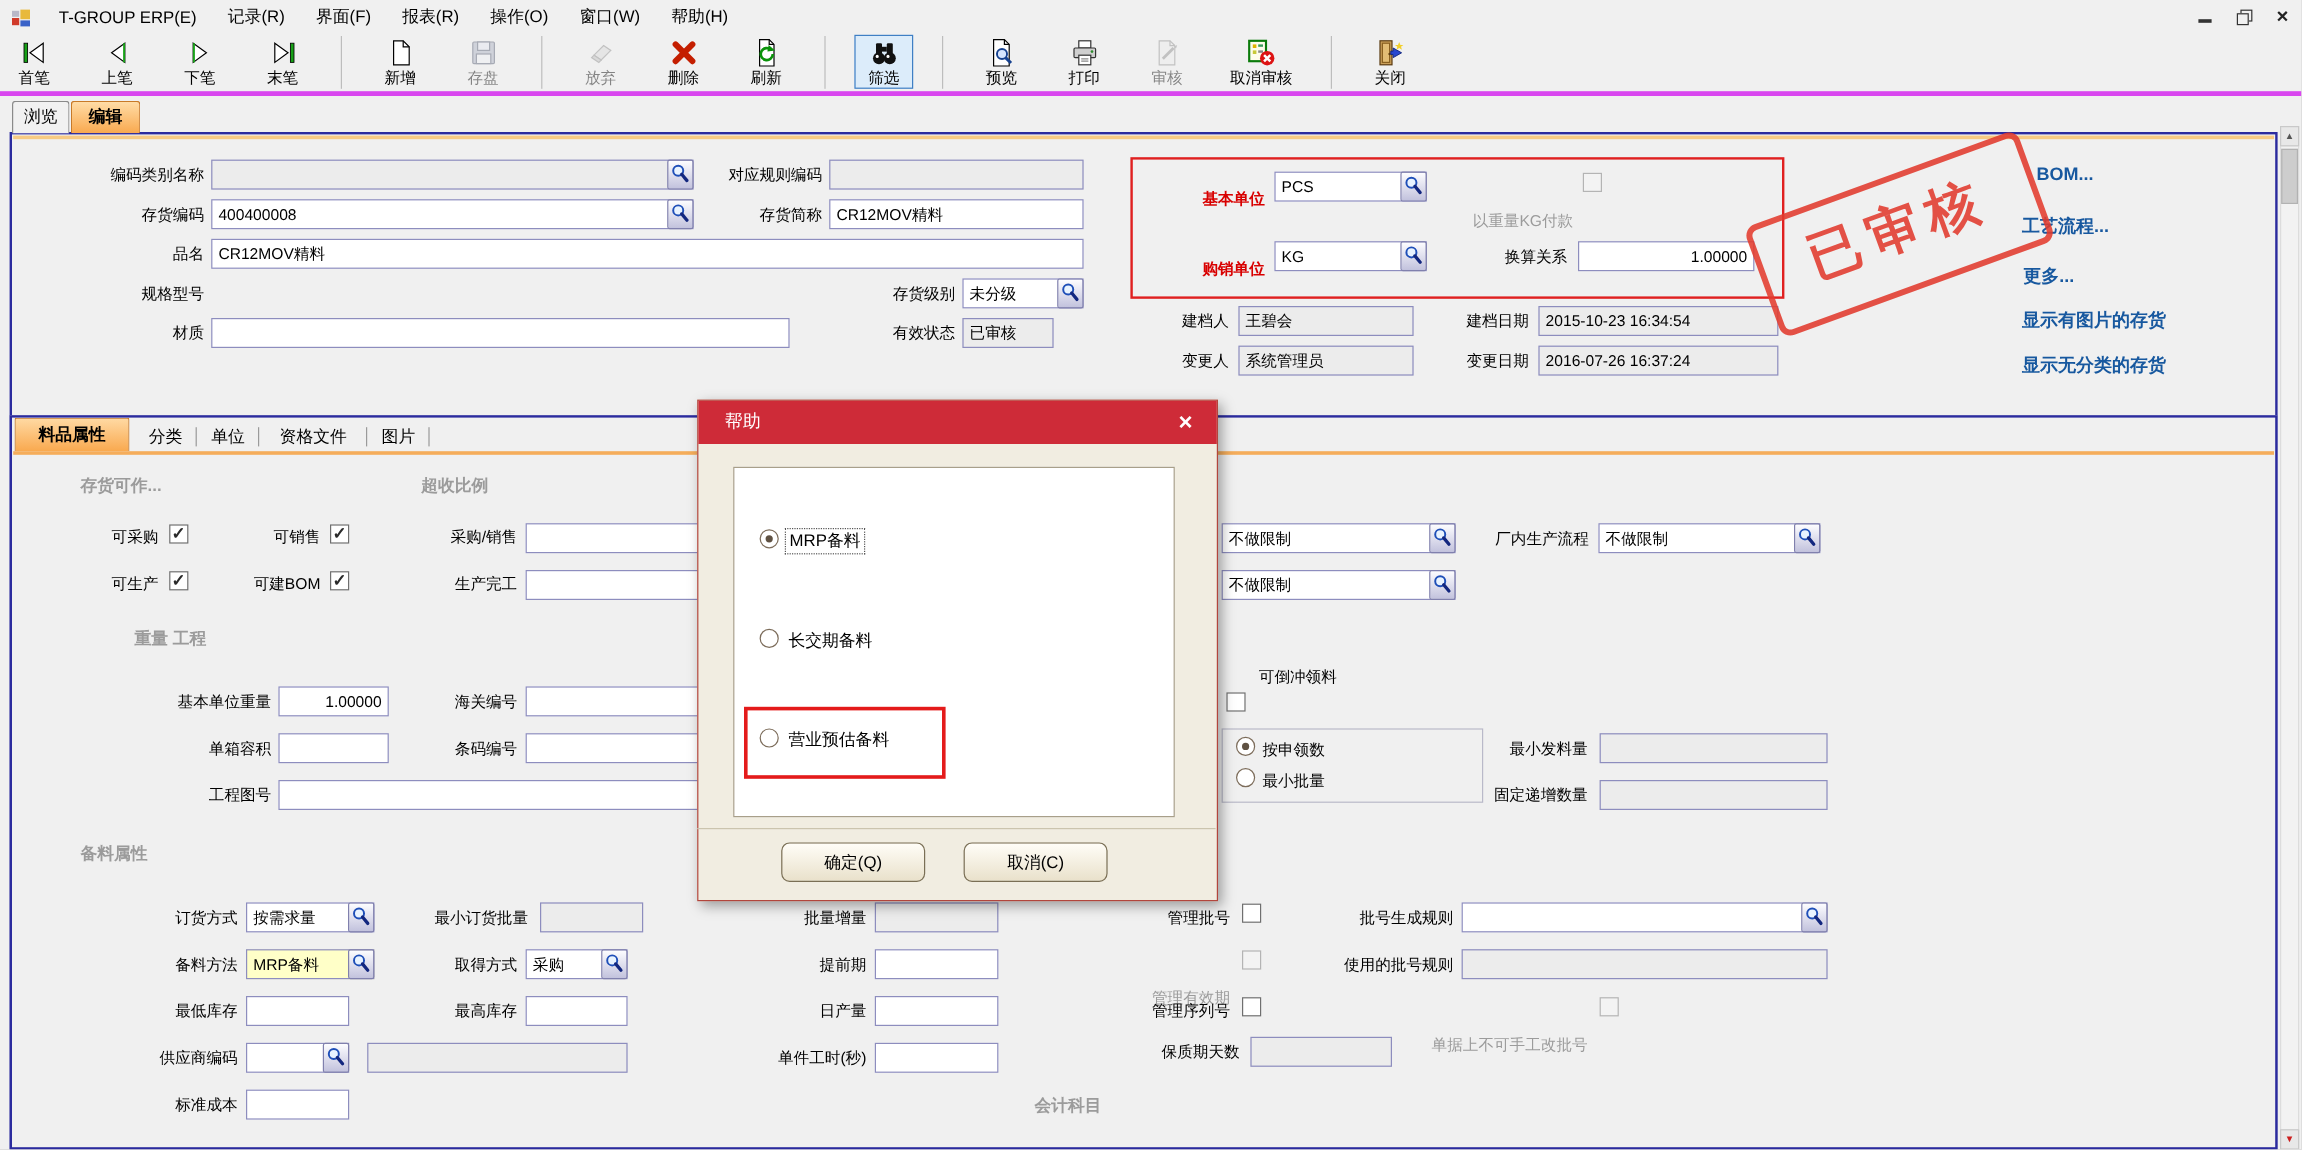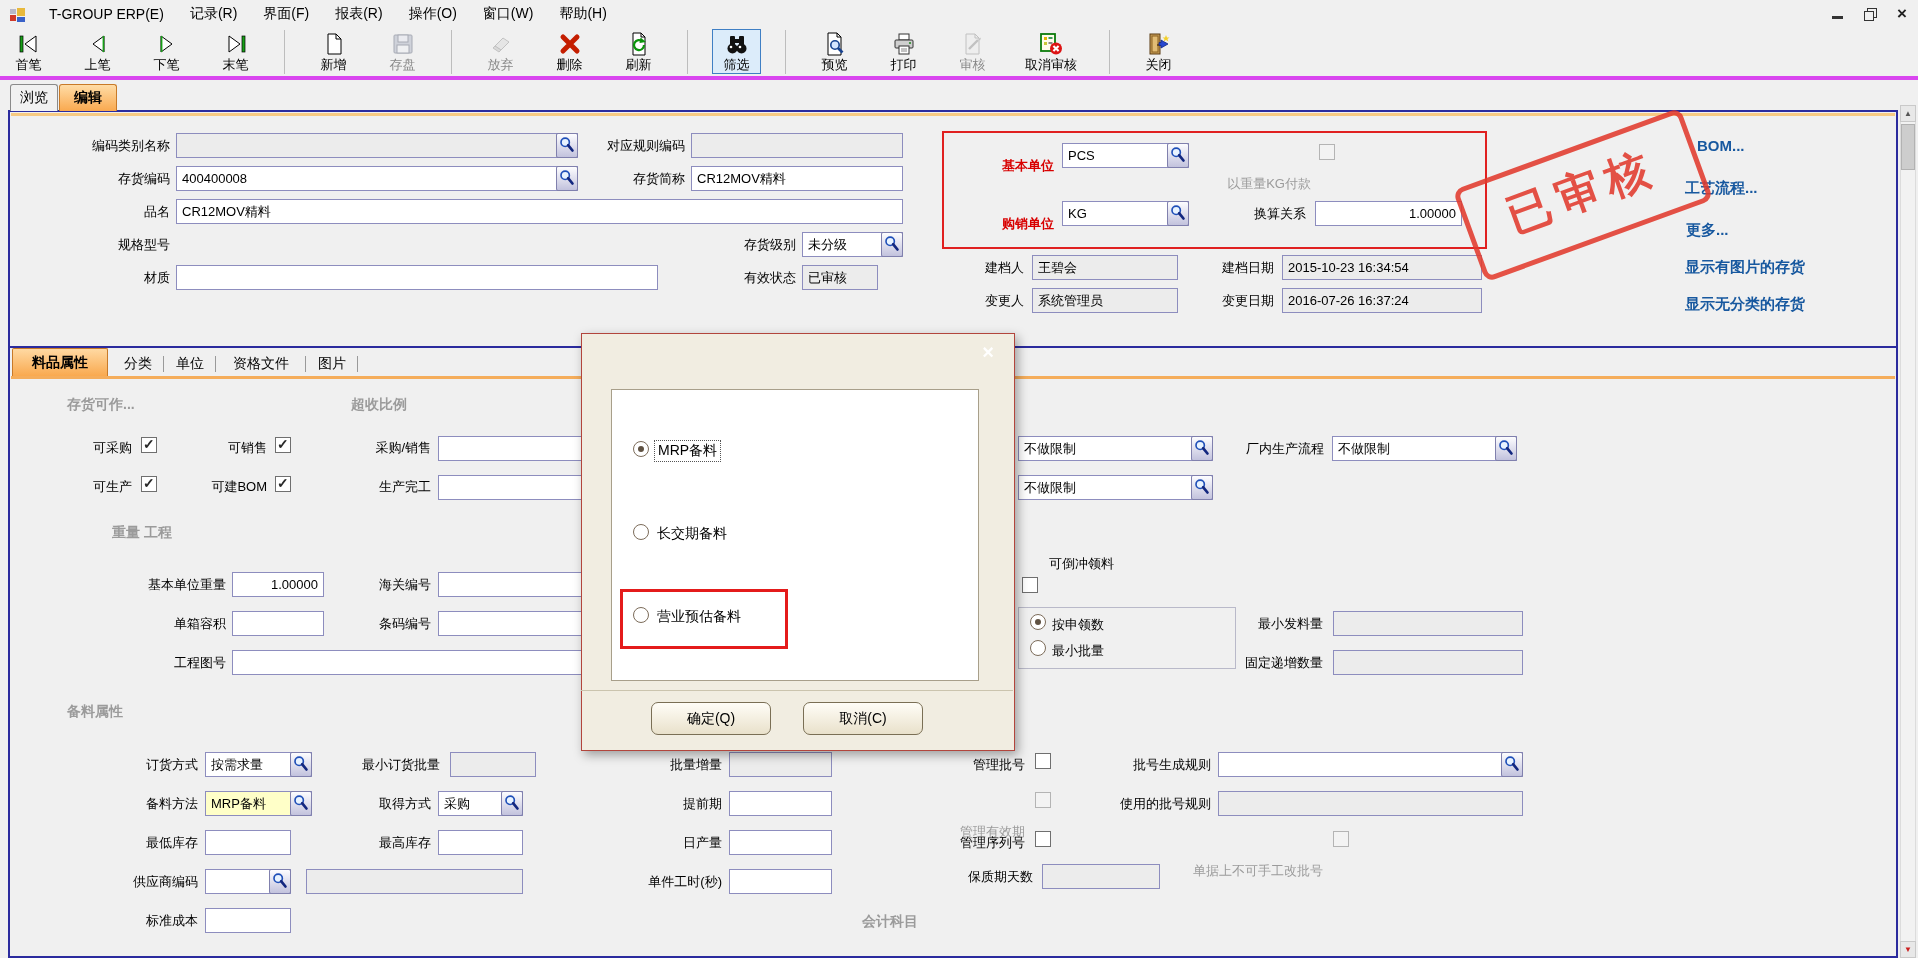--- a/index.html
+++ b/index.html
@@ -467,20 +467,21 @@
 
   <div class="L" style="left:941px;top:868px;width:92px;">保质期天数</div>
   <div class="I ro" style="left:1042px;top:864px;width:118px;"></div>
 
   <div class="sbar"></div>
   <div class="sbtn sb-up"></div>
   <div class="sthumb"></div>
   <div class="sbtn sb-down"></div>
 
   <div class="modal">
+    <div class="modal-title">帮助</div>
     <div class="modal-close">×</div>
     <div class="listbox"></div>
   </div>
   <div class="RD on" style="left:633px;top:441px;z-index:52;"></div>
   <div class="opt-label focus-dotted" style="left:655px;top:441px;z-index:52;">MRP备料</div>
   <div class="RD" style="left:633px;top:524px;z-index:52;"></div>
   <div class="opt-label" style="left:657px;top:525px;z-index:52;">长交期备料</div>
   <div class="RD" style="left:633px;top:607px;z-index:52;"></div>
   <div class="opt-label" style="left:657px;top:608px;z-index:52;">营业预估备料</div>
   <div class="hl-rect" style="left:620px;top:589px;width:162px;height:54px;"></div>

